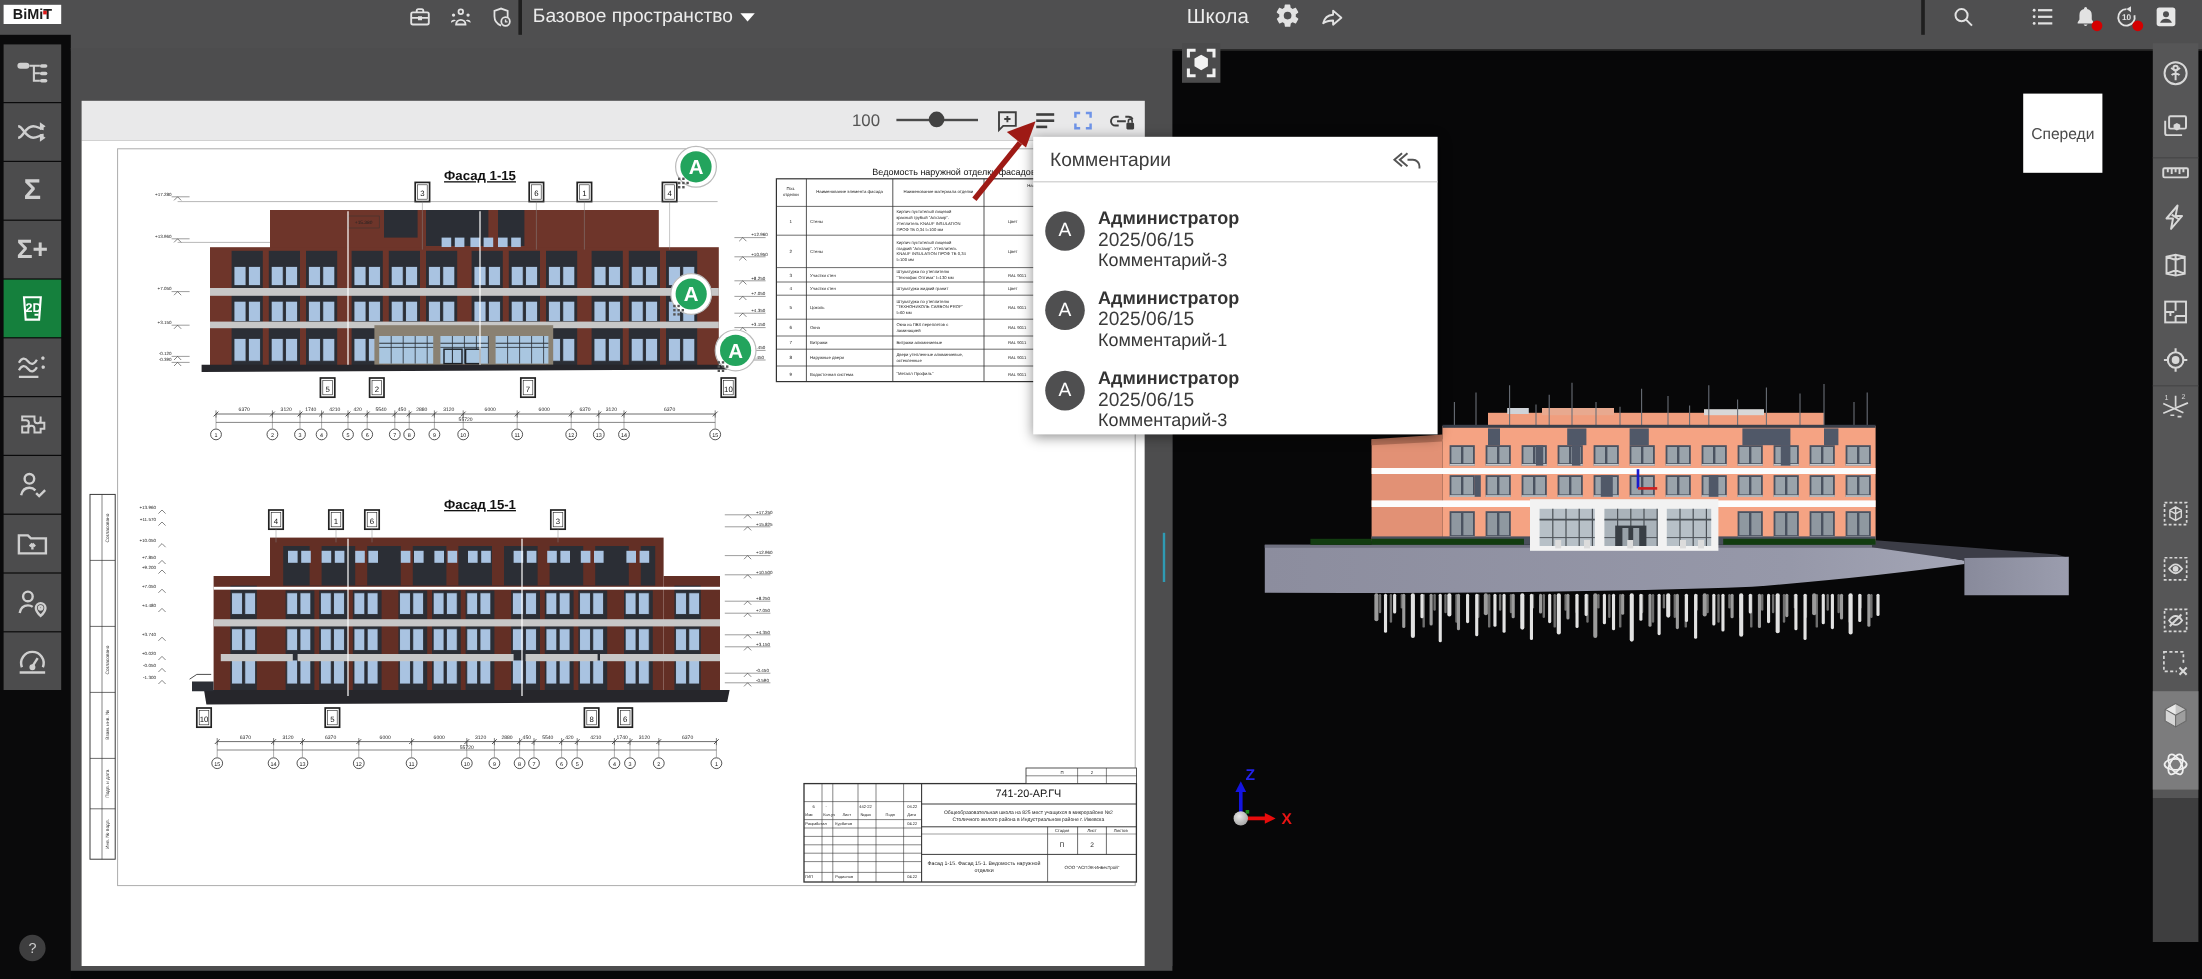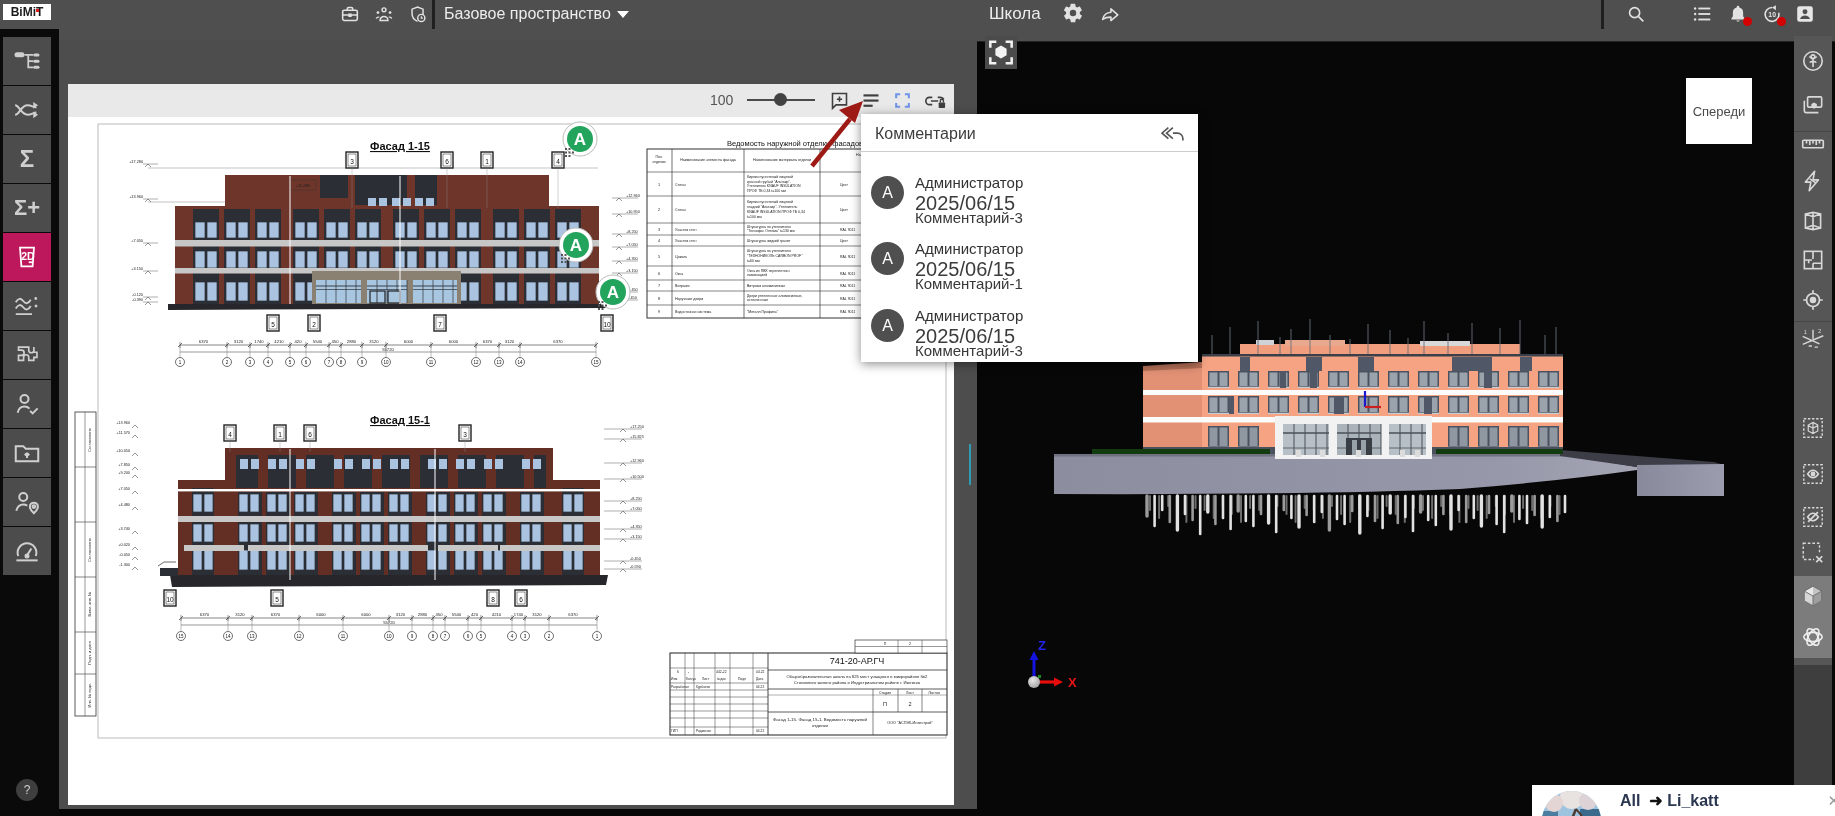--- a/index.html
+++ b/index.html
@@ -9,38 +9,38 @@
 #topbar{position:absolute;left:0;top:0;width:1835px;height:42px;background:#4f4f50;border-bottom:1px solid #222}
 .logo{position:absolute;left:3px;top:4px;width:48px;height:16px;background:#fff;display:flex;align-items:center;justify-content:center}
 .logo b{font-size:12px;letter-spacing:0;color:#1c1c1c;font-weight:bold}
 .tico{position:absolute;top:3px;width:24px;height:22px;color:#e2e2e2}
 #topbar .txt{position:absolute;top:6px;color:#ececec;font-size:15px}
 .vdiv{position:absolute;top:0;width:3px;height:29px;background:#1f1f1f}
 .reddot{position:absolute;width:9px;height:9px;border-radius:50%;background:#d40000}
 
 #leftbar{position:absolute;left:0;top:29px;width:59px;height:787px;background:#0a0a0b}
 .lbtn{position:absolute;left:3px;width:48px;height:48px;background:#4c4c4d;display:flex;align-items:center;justify-content:center;color:#cfcfcf}
-.lbtn.sel{background:#be185d;color:#fff}
+.lbtn.sel{background:#15803d;color:#fff}
 #help{position:absolute;left:16px;top:750px;width:22px;height:22px;border-radius:50%;background:#3e3e3f;color:#cfcfcf;font-size:12px;display:flex;align-items:center;justify-content:center}
 
 #panel2d{position:absolute;left:59px;top:40px;width:918px;height:769px;background:#4d4d4e}
 #p2hdr{position:absolute;left:0;top:0;width:100%;height:44px;background:#4d4d4e;color:#f0f0f0}
 #p2hdr .title{position:absolute;left:36px;top:14px;font-size:14px;color:#efefef}
 #p2tb{position:absolute;left:9px;top:44px;width:886px;height:33px;background:#e9e9ea}
 #p2view{position:absolute;left:9px;top:77px;width:886px;height:688px;background:#fff;overflow:hidden}
 #p2rail{position:absolute;right:0;top:77px;width:23px;height:688px;background:#4d4d4e}
 .scrollthumb{position:absolute;left:15px;top:327px;width:2px;height:41px;background:#2f9bb3}
 
 #comments{position:absolute;left:861px;top:114px;width:337px;height:248px;background:#fff;box-shadow:0 2px 10px rgba(0,0,0,.45);z-index:30}
 #comments h3{font-size:16px;color:#3d3d3d;position:absolute;left:14px;top:11px;font-weight:normal}
 #comments .hr{position:absolute;left:0;top:37px;width:100%;height:1px;background:#ccc}
 .cmt{position:absolute;left:0;width:100%}
 .cmt .av{position:absolute;left:10px;top:2px;width:33px;height:33px;border-radius:50%;background:#4f4f50;color:#fff;font-size:16px;display:flex;align-items:center;justify-content:center}
-.cmt .nm{position:absolute;left:54px;top:0;font-size:15px;font-weight:normal;color:#333}
-.cmt .dt{position:absolute;left:54px;top:18px;font-size:20px;color:#3c3c3c}
+.cmt .nm{position:absolute;left:54px;top:0;font-size:15px;font-weight:bold;color:#333}
+.cmt .dt{position:absolute;left:54px;top:18px;font-size:16px;color:#3c3c3c}
 .cmt .tx{position:absolute;left:54px;top:35px;font-size:15px;color:#383838}
 
 #focusbtn{position:absolute;left:985px;top:36px;width:32px;height:33px;background:#4b4b4c}
 #frontbox{position:absolute;left:1686px;top:78px;width:66px;height:66px;background:#fff;color:#4a4a4a;font-size:13px;display:flex;align-items:center;justify-content:center;font-weight:400}
 
 #rightbar{position:absolute;left:1794px;top:36px;width:38px;height:629px;background:#565657}
 #rightbar2{position:absolute;left:1794px;top:665px;width:38px;height:120px;background:#3e3e3f}
 .rico{position:absolute;left:3px;width:32px;height:32px;color:#d8d8d8;display:flex;align-items:center;justify-content:center}
 .rsel{position:absolute;left:0;top:540px;width:38px;height:82px;background:#7c7c7d}
 .rdiv{position:absolute;left:0;width:38px;height:1px;background:#464647}
@@ -1432,28 +1432,12 @@
       </div>
 <div class="rico" style="top:585px">
         <svg width="26" height="26" viewBox="0 0 24 24" fill="none" stroke="#efefef" stroke-width="1.4">
           <ellipse cx="12" cy="12" rx="8.5" ry="4.2"></ellipse>
           <ellipse cx="12" cy="12" rx="8.5" ry="4.2" transform="rotate(60 12 12)"></ellipse>
           <ellipse cx="12" cy="12" rx="8.5" ry="4.2" transform="rotate(-60 12 12)"></ellipse>
         </svg>
       </div>
 </div>
 <div id="rightbar2"></div>
-    <div id="chat">
-<div class="avphoto"><svg width="59" height="59" viewBox="0 0 59 59">
-          <rect width="59" height="59" fill="#9ec3de"></rect>
-          <rect x="0" y="20" width="16" height="39" fill="#4a7da0"></rect>
-          <rect x="38" y="18" width="21" height="41" fill="#3c6a8c"></rect>
-          <circle cx="30" cy="6" r="12" fill="#e8e2e0"></circle>
-          <circle cx="12" cy="12" r="9" fill="#e3d5d3"></circle>
-          <circle cx="46" cy="10" r="9" fill="#ddd3d6"></circle>
-          <path d="M20 59 C24 40 30 28 34 18" stroke="#4d3a30" stroke-width="2.5" fill="none"></path>
-          <path d="M34 18 C40 24 44 32 44 40" stroke="#4d3a30" stroke-width="2" fill="none"></path>
-          <circle cx="24" cy="46" r="8" fill="#6d9e5a"></circle>
-          <circle cx="34" cy="52" r="7" fill="#5d8e4c"></circle>
-        </svg></div>
-<div class="t">All&nbsp; <span style="color:#111">➜</span>&nbsp;Li_katt</div>
-<div class="x">✕</div>
-</div>
   </div>
 </body></html>

